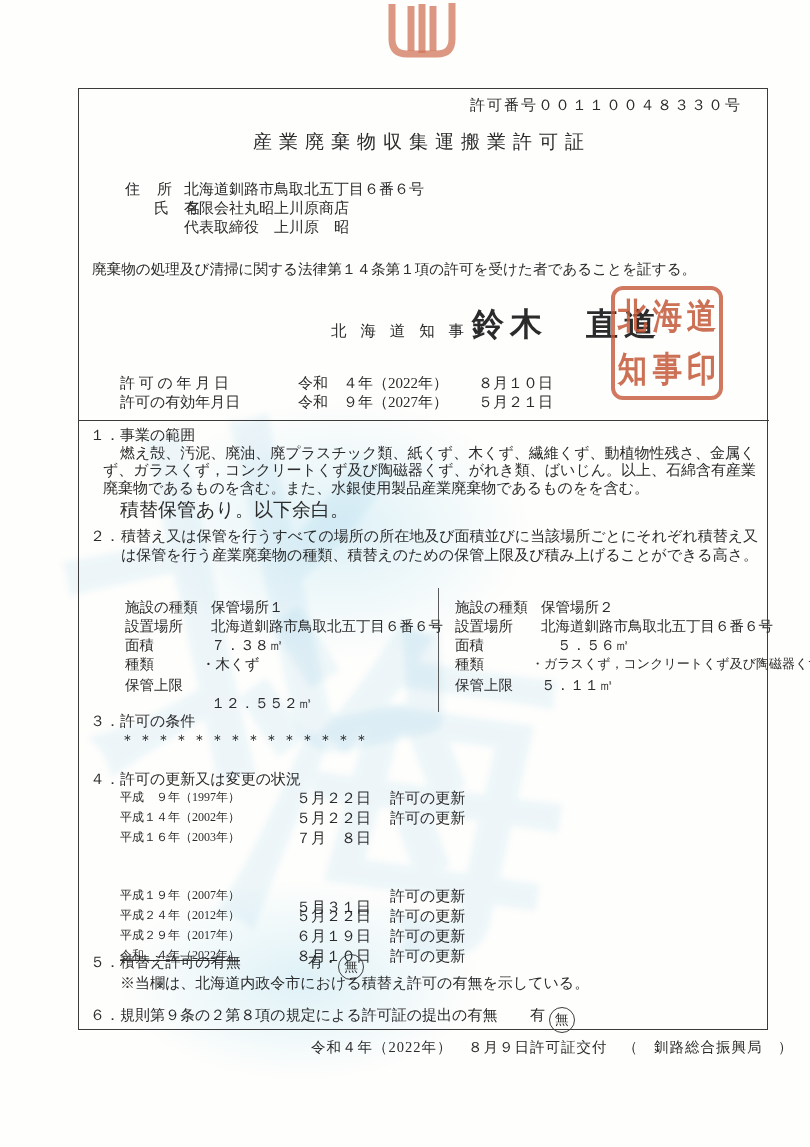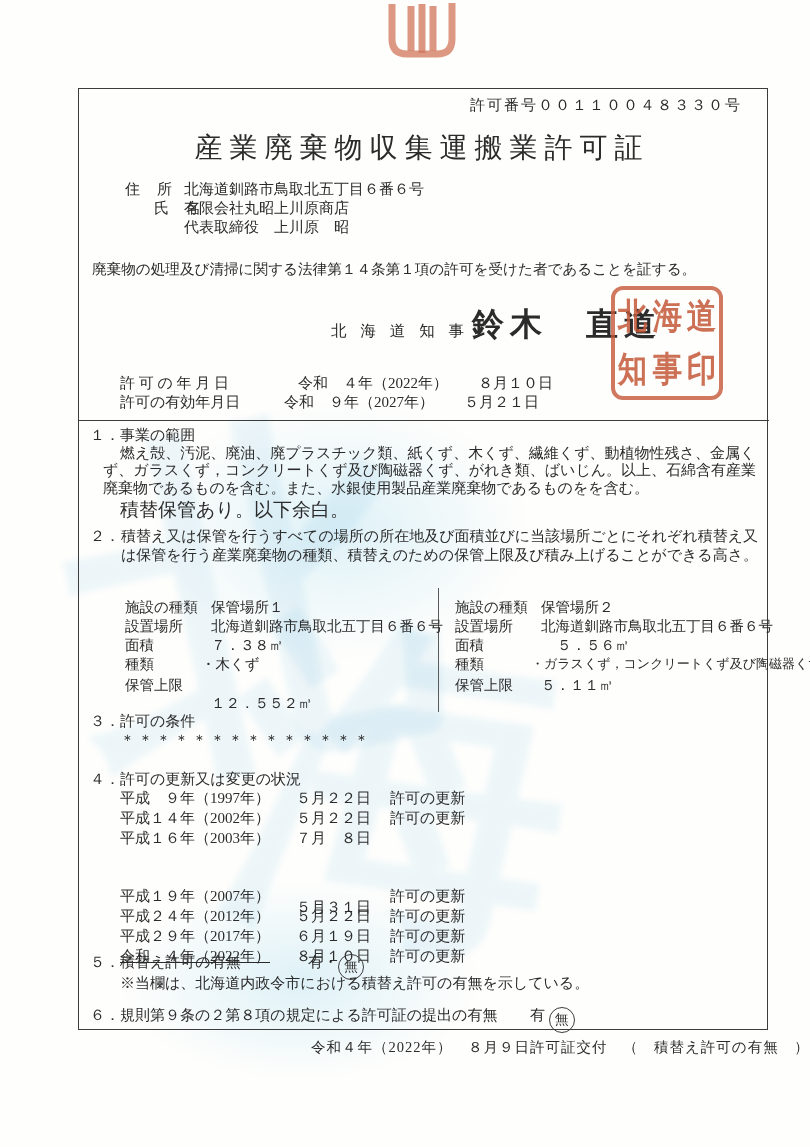--- a/index.html
+++ b/index.html
@@ -9,21 +9,21 @@
     font-family:"Liberation Serif","DejaVu Serif",serif;
     color:#2b2b2b;
   }
   .t{position:absolute;white-space:nowrap;}
   
   .outer-box{position:absolute;left:78px;top:88px;width:688px;height:940px;border:1.5px solid #3c3c3c;}
   .box-divider{position:absolute;left:78px;top:420px;width:691px;border-top:1.5px solid #3c3c3c;}
   .facility-divider{position:absolute;left:438px;top:588px;height:124px;border-left:1px solid #5a5a5a;}
   
   .permit-number{top:96px;right:68px;font-size:15px;letter-spacing:2px;}
-  .doc-title{top:129px;left:78px;width:688px;text-align:center;font-size:28px;letter-spacing:7px;}
+  .doc-title{top:129px;left:78px;width:688px;text-align:center;font-size:19px;letter-spacing:7px;}
   
   .holder-label{font-size:15px;letter-spacing:1px;}
   .holder-value{font-size:15px;}
   
   .statement{top:260px;left:92px;font-size:14.6px;}
   
   .gov-title{top:321px;left:331px;font-size:15.5px;letter-spacing:5px;}
   .gov-name{top:303px;left:472px;font-size:32px;font-weight:bold;letter-spacing:6px;}
   .gov-seal{
     position:absolute;left:611px;top:286px;width:104px;height:106px;
@@ -37,21 +37,21 @@
   .date-value{font-size:15px;}
   
   .sec-head{font-size:15px;}
   .wrap{position:absolute;white-space:normal;font-size:15px;line-height:17.4px;}
   .hang{padding-left:31px;}
   .hang .num{position:absolute;left:0;top:0;}
   
   .fac-label{font-size:14.5px;}
   .fac-value{font-size:14.5px;}
   
-  .h-era{font-size:15px;}
+  .h-era{font-size:12px;}
   .h-date{font-size:15px;}
   .h-action{font-size:15px;}
   .h-action-wrap{white-space:normal;line-height:19.5px;}
   
   .circled{
     display:inline-block;width:24px;height:24px;line-height:24px;text-align:center;
     border:1.5px solid #3c3c3c;border-radius:50%;font-size:14px;vertical-align:-4px;
   }
   
   .footer-line{top:1038px;left:311px;font-size:14.5px;letter-spacing:1px;}
@@ -102,21 +102,21 @@
     <span>海</span>
     <span>道</span>
     <span>知</span>
     <span>事</span>
     <span>印</span>
   </div>
 
   <div class="t date-label" style="top:374px;left:120px;">許 可 の 年 月 日</div>
   <div class="t date-value" style="top:374px;left:298px;">令和　４年（2022年）　　８月１０日</div>
   <div class="t date-label" style="top:393px;left:120px;">許可の有効年月日</div>
-  <div class="t date-value" style="top:393px;left:284px;text-align:center;">令和　９年（2027年）　　５月２１日</div>
+  <div class="t date-value" style="top:393px;left:298px;text-align:center;">令和　９年（2027年）　　５月２１日</div>
 
   <div class="t sec-head" style="top:426px;left:90px;">１．事業の範囲</div>
   <div class="wrap" style="top:445px;left:103px;width:657px;text-indent:17px;">燃え殻、汚泥、廃油、廃プラスチック類、紙くず、木くず、繊維くず、動植物性残さ、金属くず、ガラスくず，コンクリートくず及び陶磁器くず、がれき類、ばいじん。以上、石綿含有産業廃棄物であるものを含む。また、水銀使用製品産業廃棄物であるものをを含む。</div>
   <div class="t" style="top:497px;left:120px;font-size:19px;">積替保管あり。以下余白。</div>
 
   <div class="wrap hang" style="top:527px;left:90px;width:645px;line-height:19px;">
     <span class="num">２．</span>
     <span>積替え又は保管を行うすべての場所の所在地及び面積並びに当該場所ごとにそれぞれ積替え又は保管を行う産業廃棄物の種類、積替えのための保管上限及び積み上げることができる高さ。</span>
   </div>
 
@@ -180,15 +180,15 @@
   <div class="t" style="top:953px;left:308px;font-size:15px;">
     <span>有</span><span>・</span><span class="circled">無</span>
   </div>
   <div class="t" style="top:974px;left:120px;font-size:15px;">※当欄は、北海道内政令市における積替え許可の有無を示している。</div>
 
   <div class="t sec-head" style="top:1006px;left:90px;">６．規則第９条の２第８項の規定による許可証の提出の有無</div>
   <div class="t" style="top:1006px;left:530px;font-size:15px;">
     <span>有</span>&nbsp;<span class="circled">無</span>
   </div>
 
-  <div class="t footer-line">令和４年（2022年）　８月９日許可証交付　（　積替え許可の有無　）</div>
+  <div class="t footer-line">令和４年（2022年）　８月９日許可証交付　（　釧路総合振興局　）</div>
 
 </div>
 
 </body></html>

